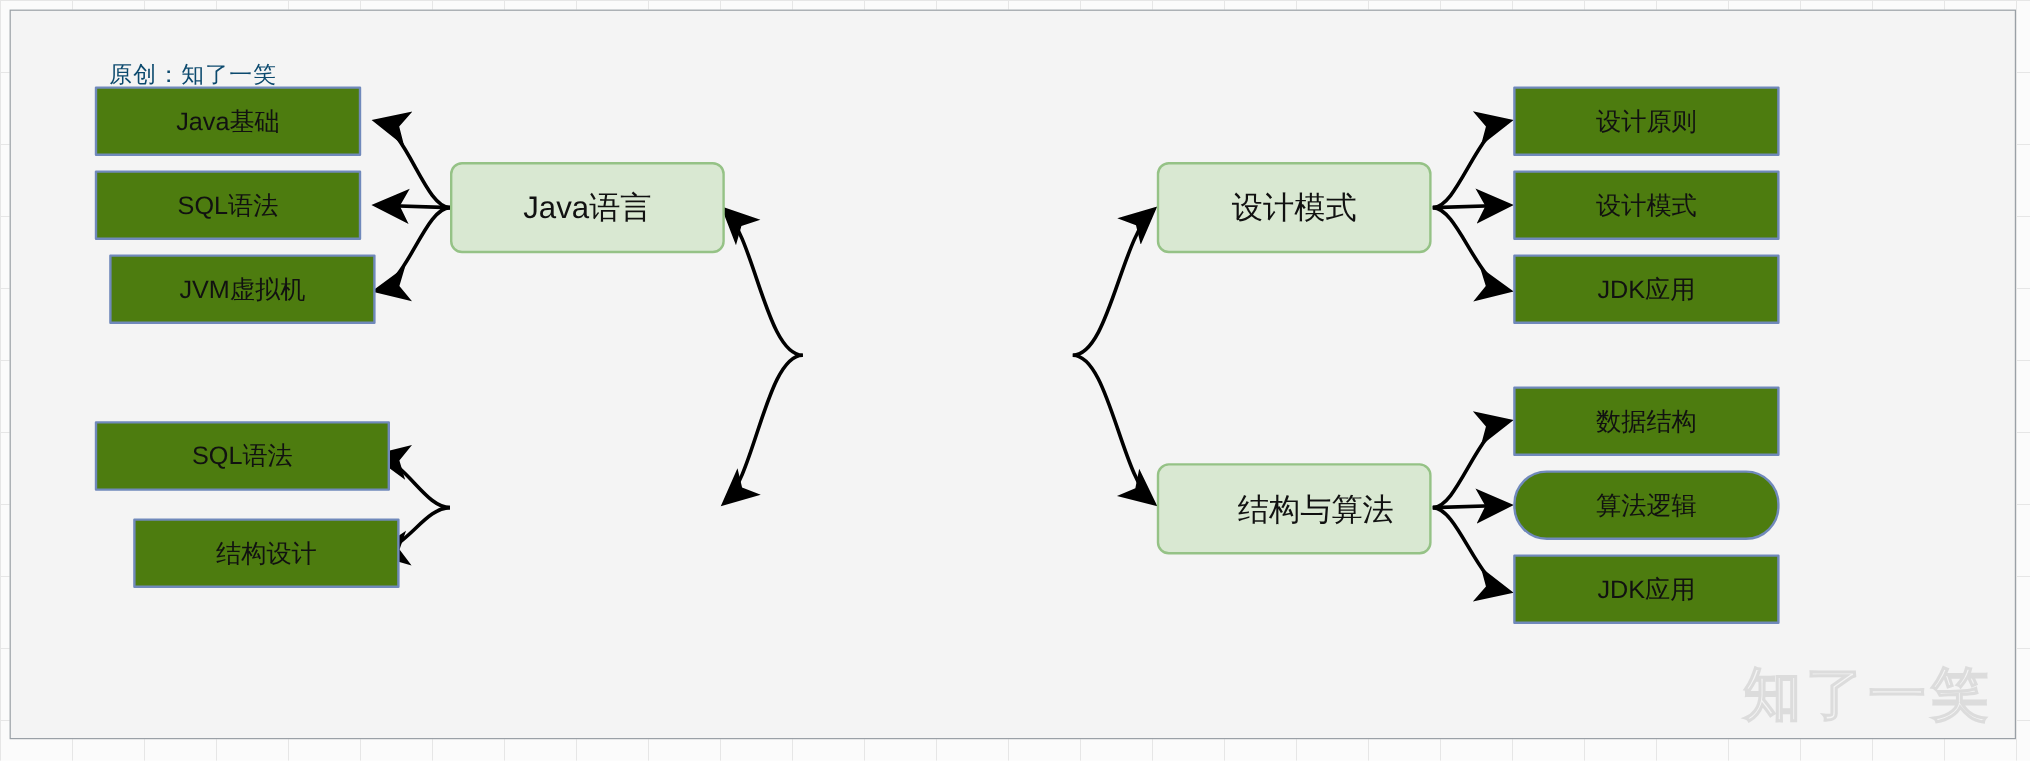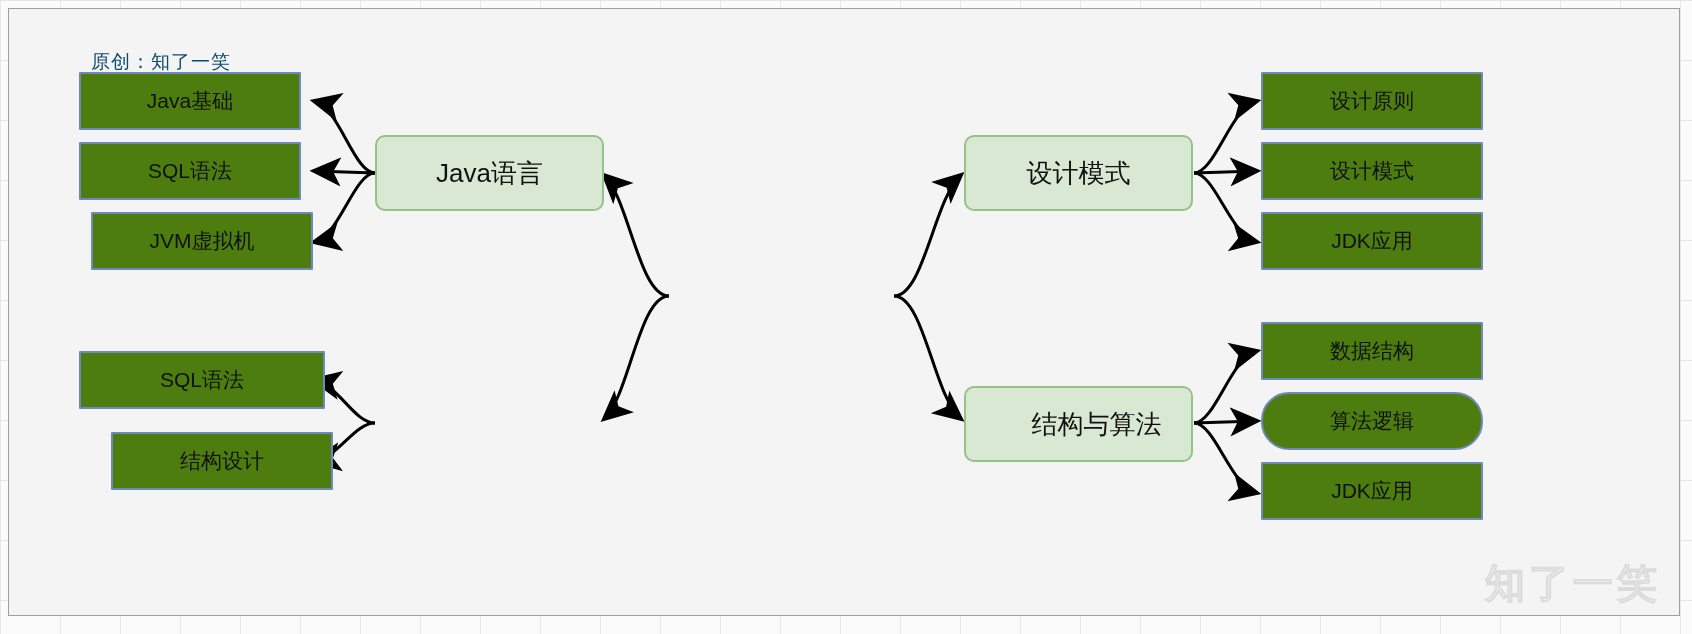--- a/index.html
+++ b/index.html
@@ -69,21 +69,21 @@
     top: 40px;
     font-size: 19px;
     color: #0c4a6e;
     letter-spacing: 1px;
     white-space: nowrap;
   }
   #bottom-watermark {
     position: absolute;
     right: 18px;
     bottom: 4px;
-    font-size: 40px;
+    font-size: 48px;
     font-weight: 700;
     letter-spacing: 4px;
     color: transparent;
     -webkit-text-stroke: 1px #dcdcdc;
     white-space: nowrap;
   }
 </style>
 </head>
 <body>
 

